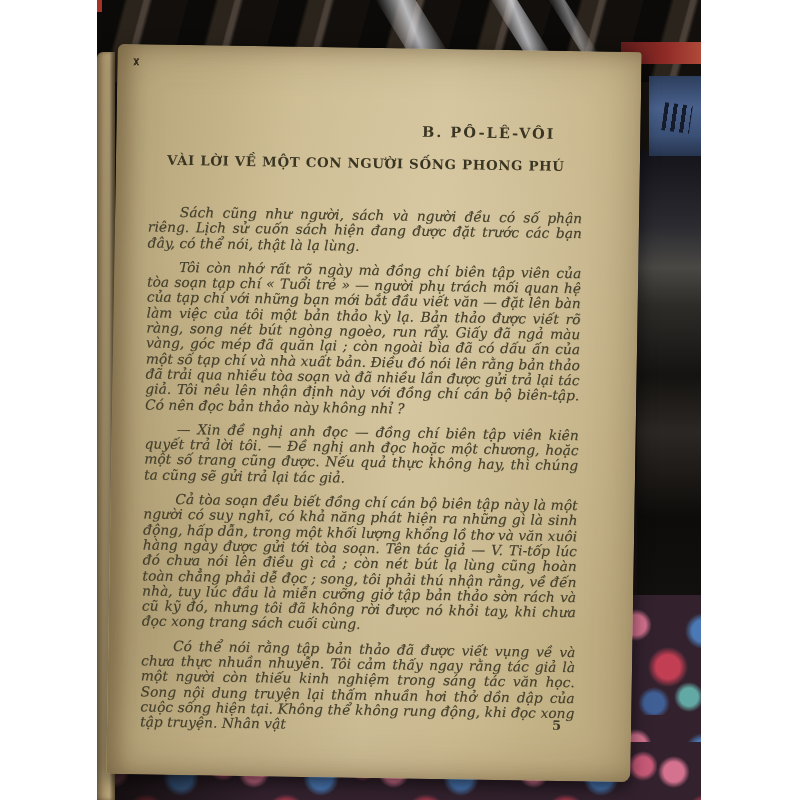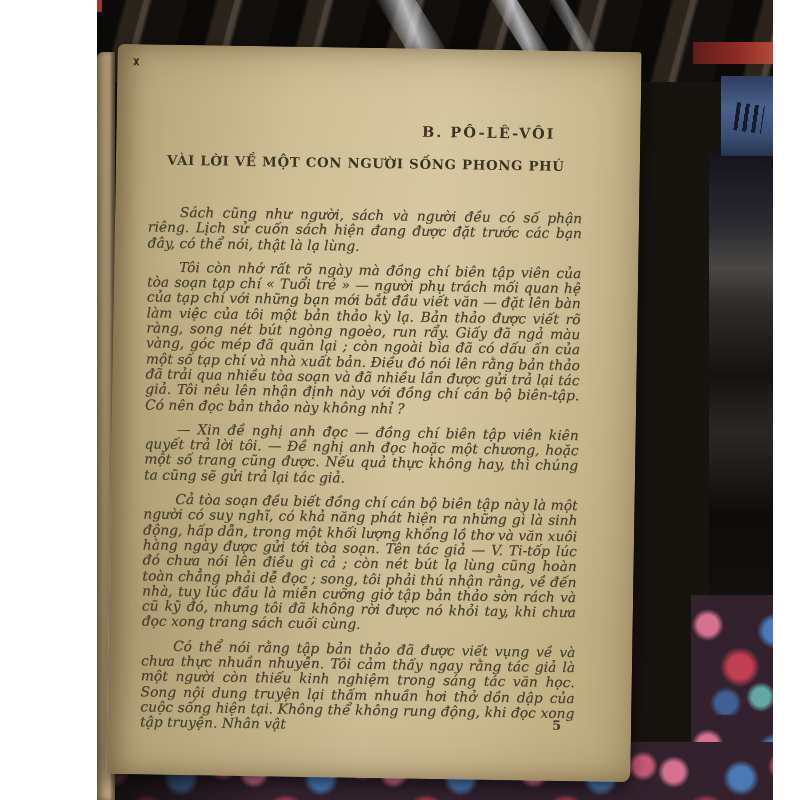--- a/index.html
+++ b/index.html
@@ -5,21 +5,21 @@
   * { margin:0; padding:0; box-sizing:border-box; }
   html,body { width:800px; height:800px; }
   body {
     background:#ffffff;
     font-family:"DejaVu Serif", serif;
     position:relative;
     overflow:hidden;
   }
   
   .photo {
-    position:absolute; left:97px; top:0; width:676px; height:800px;
+    position:absolute; left:97px; top:0; width:604px; height:800px;
     background:#17130f; overflow:hidden;
   }
   
   .bg-top {
     position:absolute; left:0; top:0; width:100%; height:82px; z-index:1;
     background:repeating-linear-gradient(105deg,
       #0c0a08 0 26px, #2b241c 30px 44px, #4a4038 46px 50px, #120f0c 54px 88px);
   }
   .streak {
     position:absolute; z-index:1; opacity:.8;

